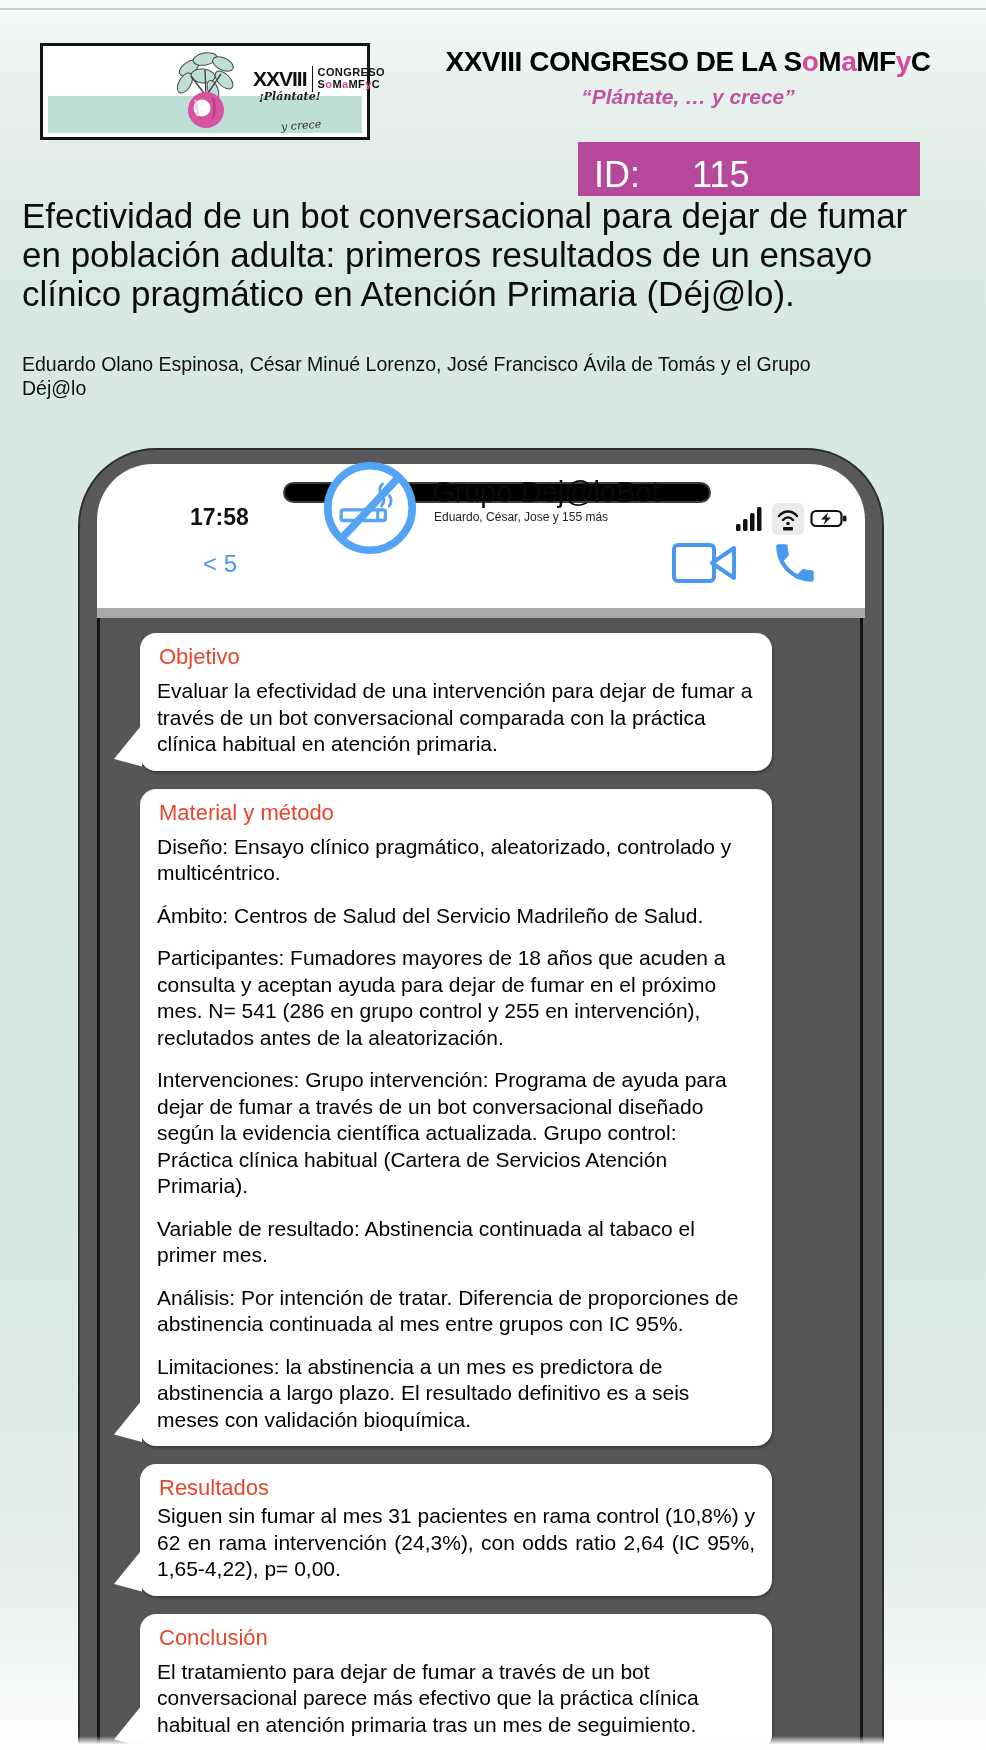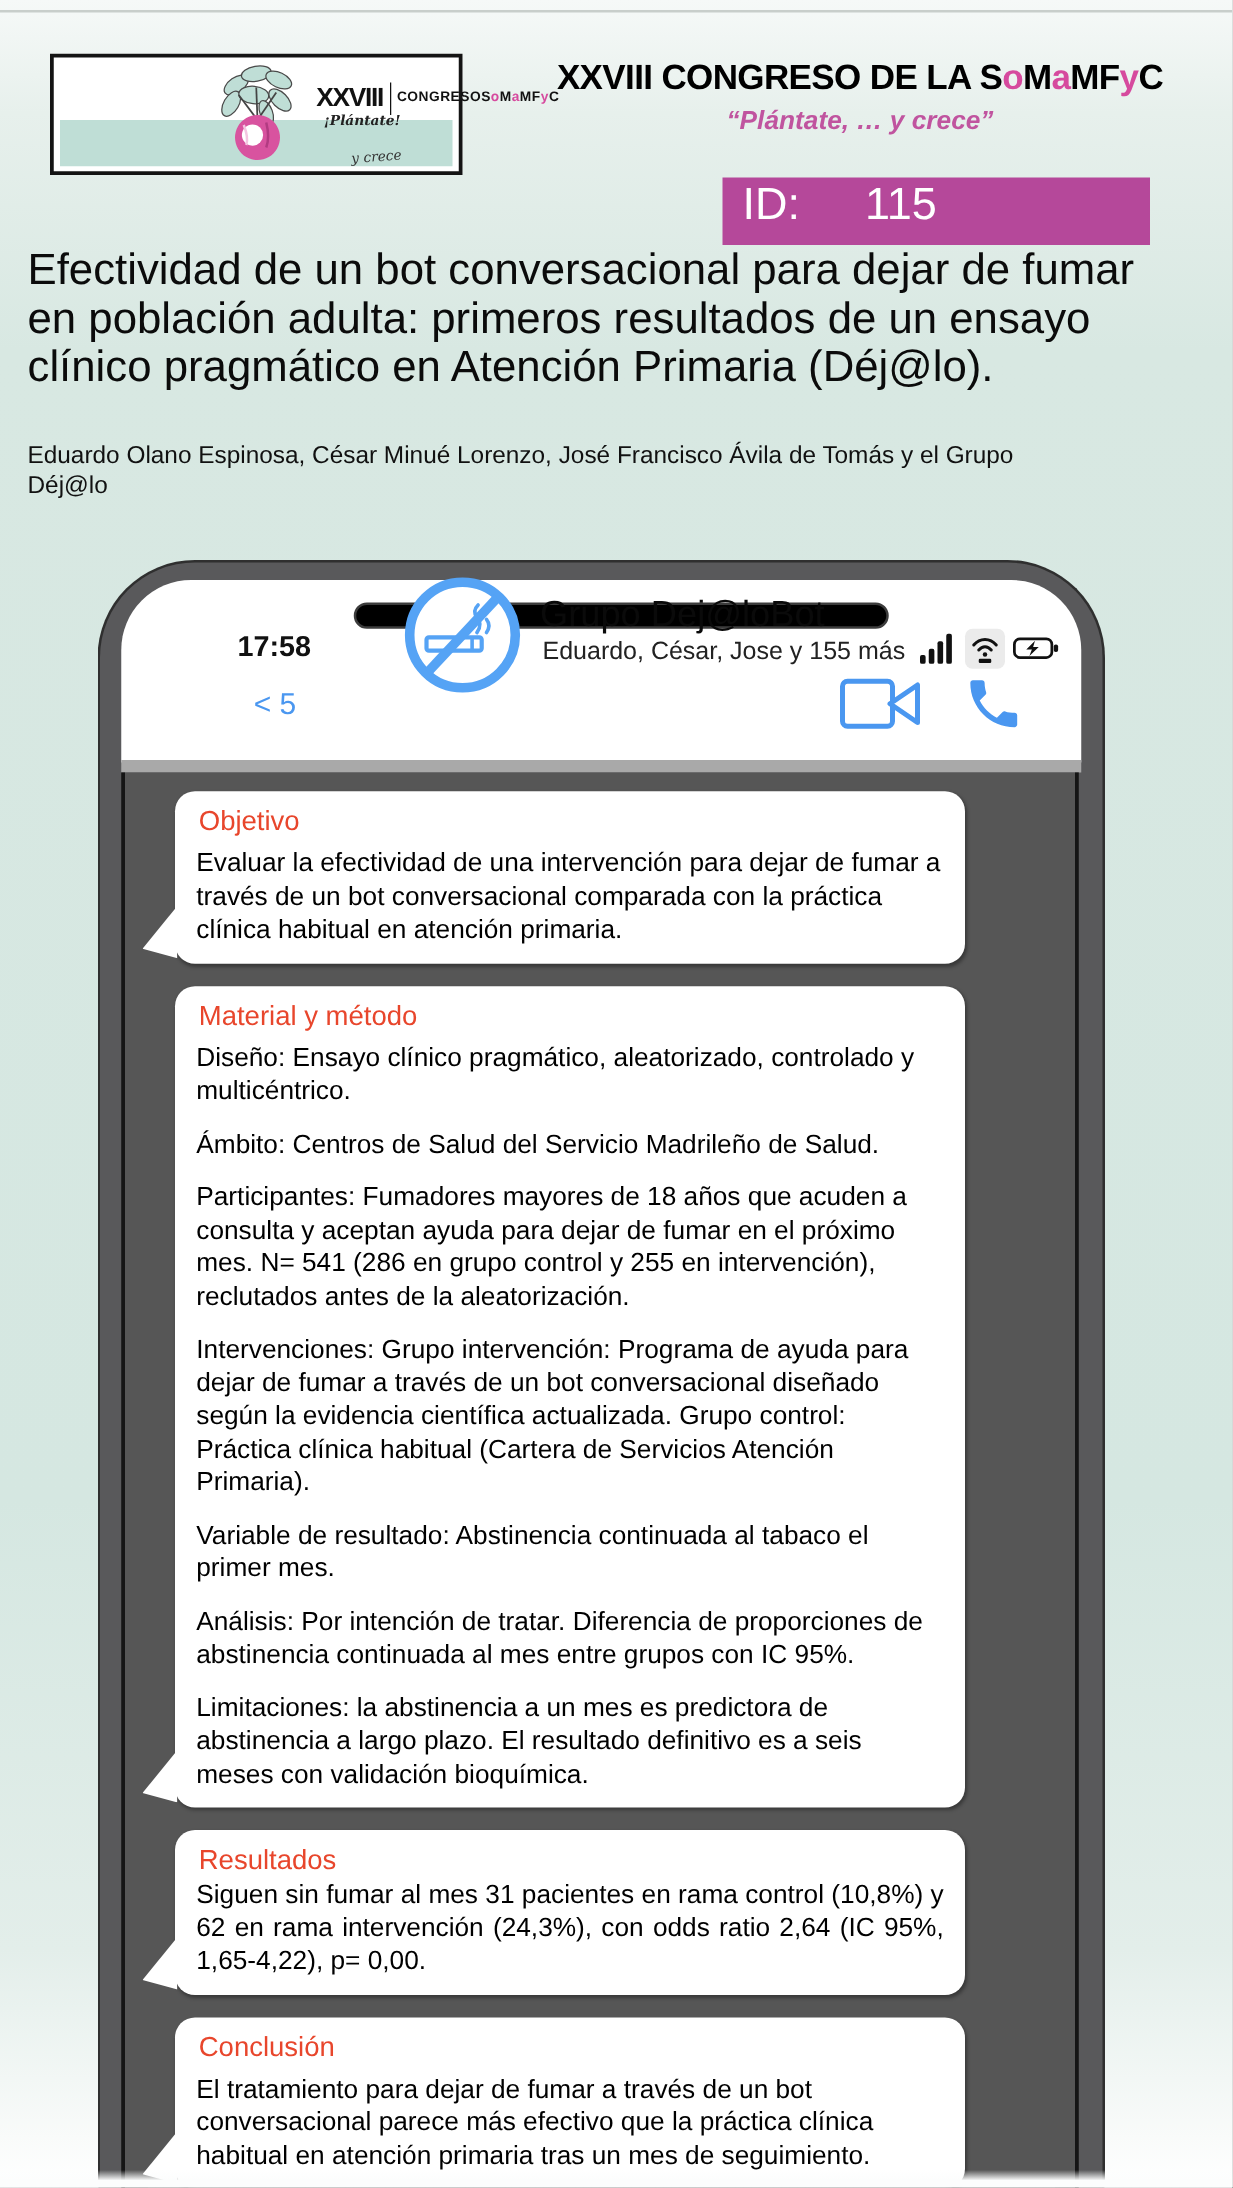--- a/index.html
+++ b/index.html
@@ -8,47 +8,47 @@
     background:linear-gradient(180deg,#f6f9f8 0px,#e7f0ec 90px,#d8e8e2 280px,#d5e7e1 1200px,#e3eeea 1560px,#f9fbfa 1710px,#ffffff 1750px);}
   .topline{position:absolute;left:0;top:8px;width:986px;height:2px;background:#c8cecb;}
 
   
   .logo-box{position:absolute;left:40px;top:43px;width:330px;height:97px;background:#fff;border:3px solid #141414;box-sizing:border-box;}
   .logo-band{position:absolute;left:5px;right:5px;top:50px;height:37px;background:#bfded6;}
   .logo-plant{position:absolute;left:118px;top:4px;}
   .logo-head{position:absolute;left:210px;top:20px;display:flex;align-items:center;gap:5px;}
   .logo-roman{font-size:21px;font-weight:bold;letter-spacing:-1px;color:#111;}
   .logo-divider{width:1px;height:26px;background:#111;}
-  .logo-stack{display:flex;line-height:1.05;}
+  .logo-stack{display:flex;flex-direction:column;line-height:1.05;}
   .logo-congress{font-size:11px;font-weight:bold;color:#111;letter-spacing:.4px;}
   .logo-brand{font-size:11px;font-weight:bold;color:#111;letter-spacing:.4px;}
   .logo-tag1{position:absolute;left:216px;top:44px;font-family:"DejaVu Serif",serif;font-style:italic;font-weight:bold;font-size:11px;color:#222;}
   .logo-tag2{position:absolute;left:238px;top:73px;font-family:"DejaVu Serif",serif;font-style:italic;font-size:11px;color:#333;transform:rotate(-4deg);}
 
   
   .head-right{position:absolute;left:400px;top:46px;width:576px;text-align:center;}
   .congress-title{font-size:28px;font-weight:bold;letter-spacing:-.5px;color:#000;white-space:nowrap;}
   .congress-title .pink,.logo-brand .pink{color:#d64a9e;}
   .congress-subtitle{margin-top:7px;font-size:21px;font-weight:bold;font-style:italic;color:#c0549f;}
-  .id-box{position:absolute;left:578px;top:142px;width:342px;height:54px;background:#b5489a;display:flex;align-items:flex-start;gap:52px;padding-left:16px;box-sizing:border-box;}
+  .id-box{position:absolute;left:578px;top:142px;width:342px;height:54px;background:#b5489a;display:flex;align-items:flex-end;gap:52px;padding-left:16px;box-sizing:border-box;}
   .id-label,.id-value{color:#fff;font-size:36px;}
 
   
   .poster-title{position:absolute;left:22px;top:196px;width:912px;font-size:35px;line-height:39px;color:#0b0b0b;}
   .authors{position:absolute;left:22px;top:352px;width:800px;font-size:19.5px;line-height:24px;color:#111;}
 
   
   .phone{position:absolute;left:78px;top:448px;width:806px;height:1302px;background:#59595b;border:2px solid #2f2f2f;border-bottom:none;border-radius:78px 78px 0 0;box-sizing:border-box;}
   .phone-header{position:absolute;left:97px;top:464px;width:768px;height:146px;background:#fff;border-radius:56px 56px 0 0;}
   .notch{position:absolute;left:283px;top:482px;width:424px;height:17px;background:#000;border:2px solid #3c3c3c;border-radius:11px;}
   .time{position:absolute;left:190px;top:504px;font-size:23px;font-weight:bold;color:#111;}
   .back-btn{position:absolute;left:203px;top:550px;font-size:24px;color:#4a97f0;}
   .avatar{position:absolute;left:322px;top:460px;width:96px;height:96px;}
   .contact-name{position:absolute;left:432px;top:464px;font-size:29px;color:#0a0a0a;margin-top:12px;}
-  .contact-members{position:absolute;left:434px;top:510px;font-size:20px;color:#222;}
+  .contact-members{position:absolute;left:434px;top:510px;font-size:12px;color:#222;}
   .status-icons{position:absolute;right:138px;top:502px;display:flex;align-items:center;gap:6px;height:34px;}
   .wifi-chip{background:#ebebeb;border-radius:6px;width:32px;height:32px;display:flex;align-items:center;justify-content:center;}
   .call-icons{position:absolute;left:672px;top:538px;display:flex;align-items:center;gap:32px;}
 
   .separator{position:absolute;left:97px;top:608px;width:768px;height:10px;background:#a9a9a9;}
   .screen{position:absolute;left:97px;top:618px;width:766px;height:1132px;background:#565656;border-left:3px solid #151515;border-right:3px solid #151515;box-sizing:border-box;overflow:hidden;}
 
   
   .bubble{position:relative;margin:0 0 18px 40px;width:632px;background:#fff;border-radius:16px;padding:11px 17px 13px 17px;box-sizing:border-box;box-shadow:1px 2px 3px rgba(0,0,0,.35);}
   .bubble:first-child{margin-top:15px;}

